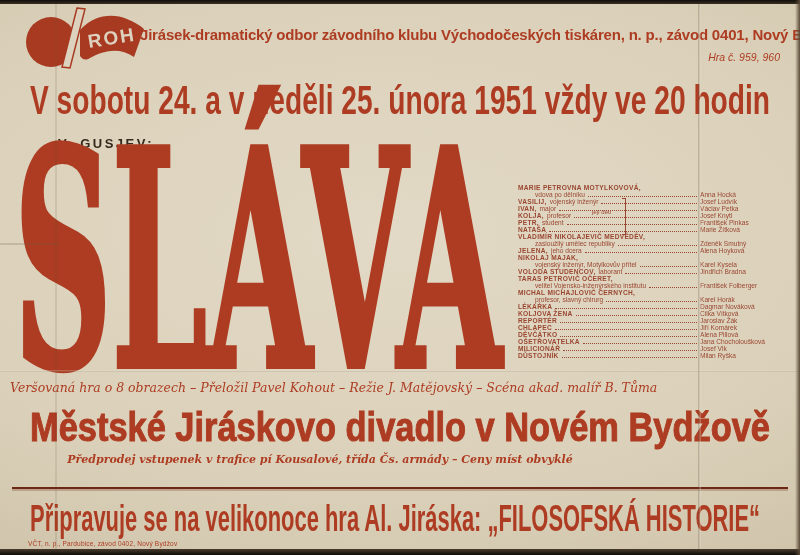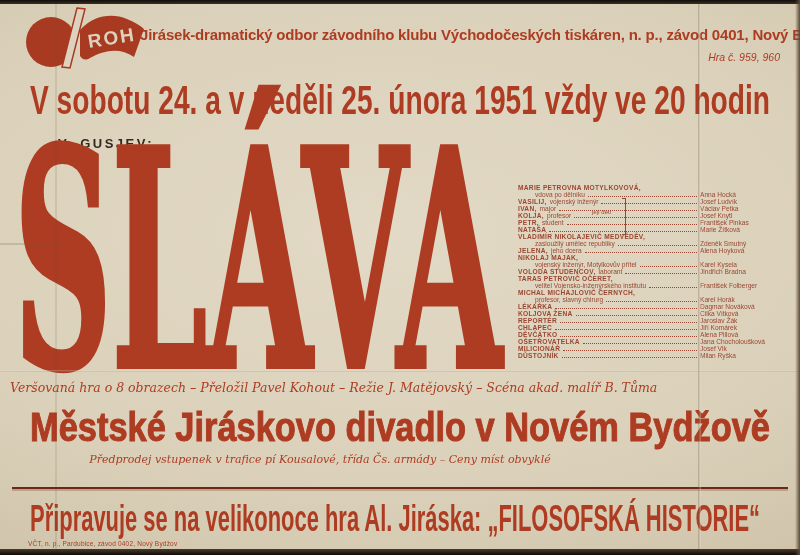--- a/index.html
+++ b/index.html
@@ -37,21 +37,21 @@
   .headline-text{fill:var(--red);font-family:"Liberation Sans",sans-serif;font-weight:bold;font-size:41px;}
   .venue-svg{position:absolute;left:30px;top:403px;overflow:visible;}
   .venue-text{fill:var(--red);stroke:var(--red);stroke-width:1px;
     font-family:"Liberation Sans",sans-serif;font-weight:bold;font-size:40px;}
   .announce-svg{position:absolute;left:30px;top:494px;overflow:visible;}
   .announce-text{fill:var(--red);font-family:"Liberation Sans",sans-serif;font-weight:bold;font-size:36px;}
   .credits-line{position:absolute;left:10px;top:380px;width:560px;text-align:left;
     color:var(--red);font-family:"DejaVu Serif",serif;font-weight:normal;font-style:italic;
     font-size:12.5px;white-space:nowrap;}
   .tickets-line{position:absolute;left:0;top:453px;width:640px;text-align:center;
-    color:var(--red);font-family:"DejaVu Serif",serif;font-weight:normal;font-style:italic;font-size:11px;}
+    color:var(--red);font-family:"DejaVu Serif",serif;font-weight:bold;font-style:italic;font-size:11px;}
   .rule{position:absolute;left:12px;top:487px;width:776px;height:2px;background:var(--red-deep);
     box-shadow:0 2px 0 rgba(110,39,20,.25);}
   .imprint{position:absolute;left:28px;top:540px;color:var(--red);font-size:6.5px;letter-spacing:.2px;}
 
   
   .cast{position:absolute;left:518px;top:184px;width:274px;height:180px;color:var(--cast);font-size:6.6px;}
   .crow{display:flex;align-items:baseline;line-height:7px;white-space:nowrap;}
   .crow.sub{padding-left:14px;}
   .crole{font-weight:bold;letter-spacing:.3px;}
   .cdetail{margin-left:3px;}

